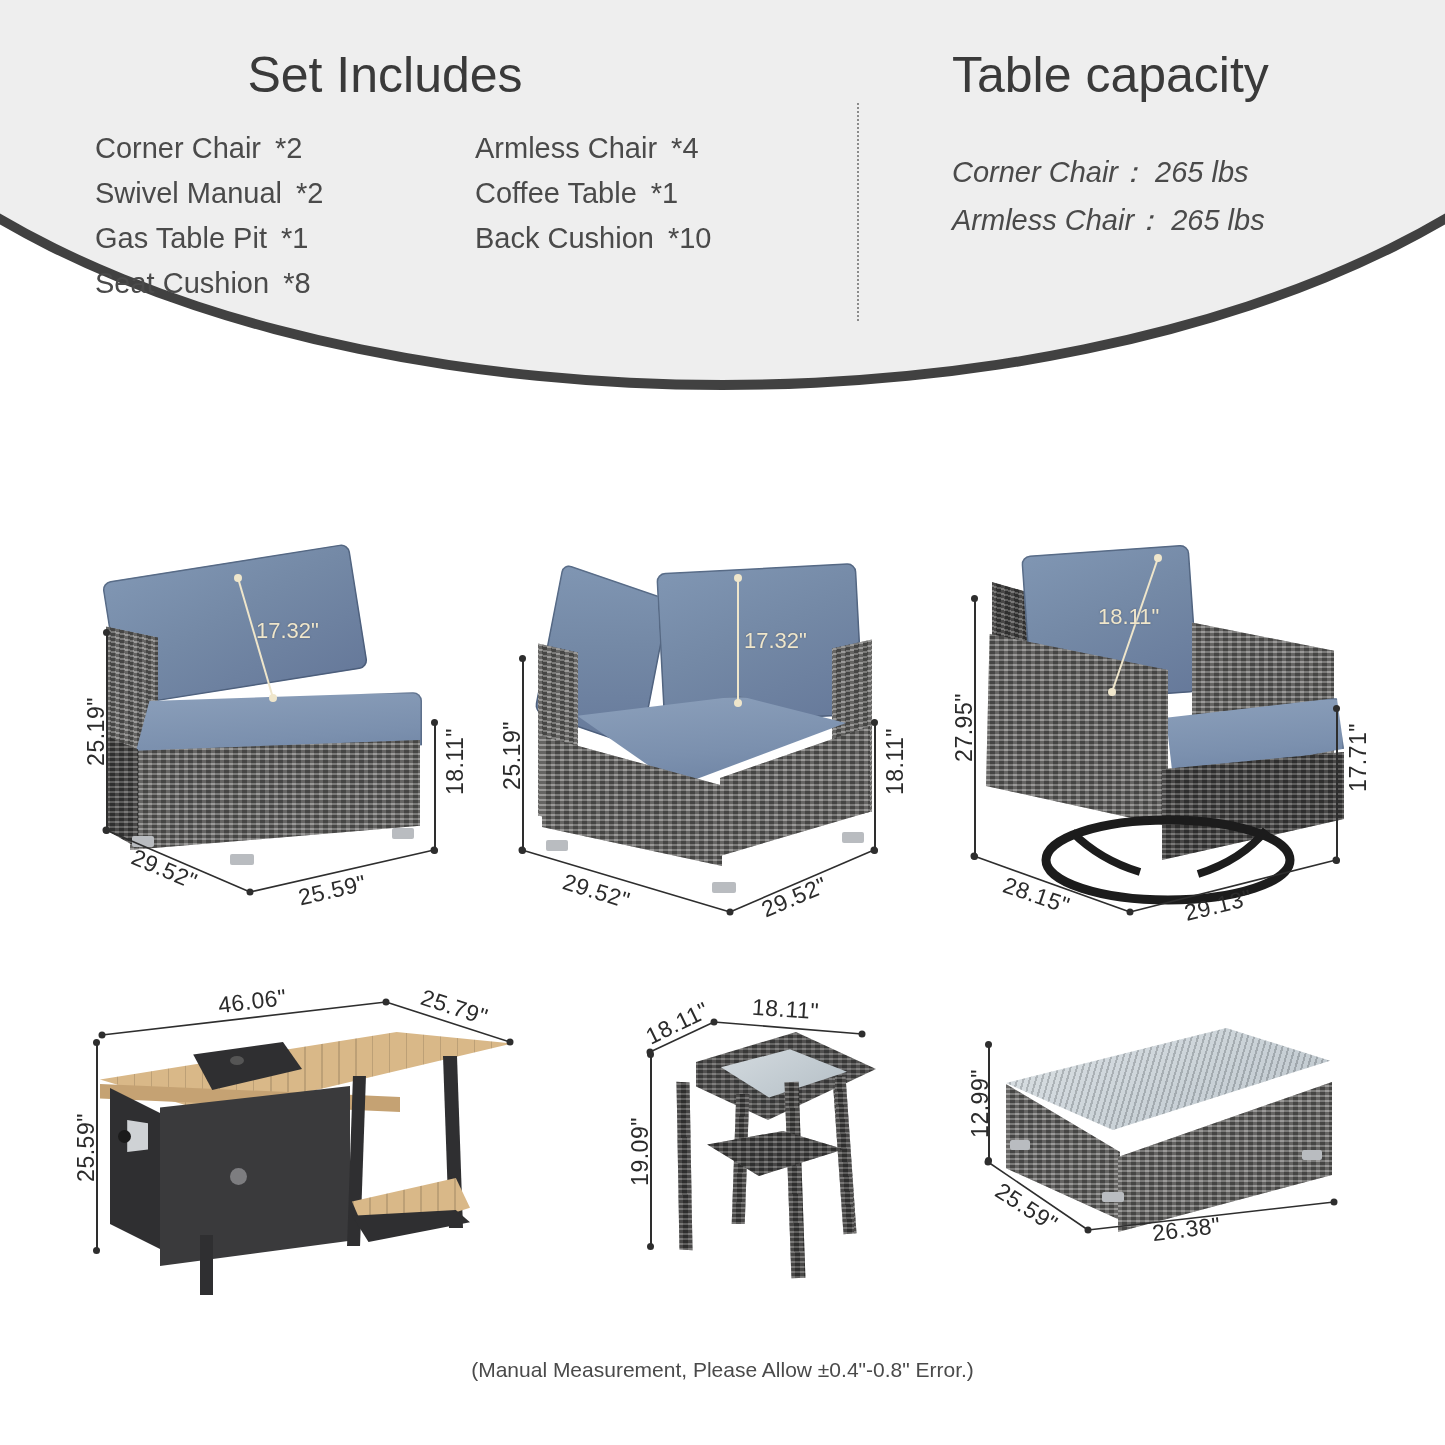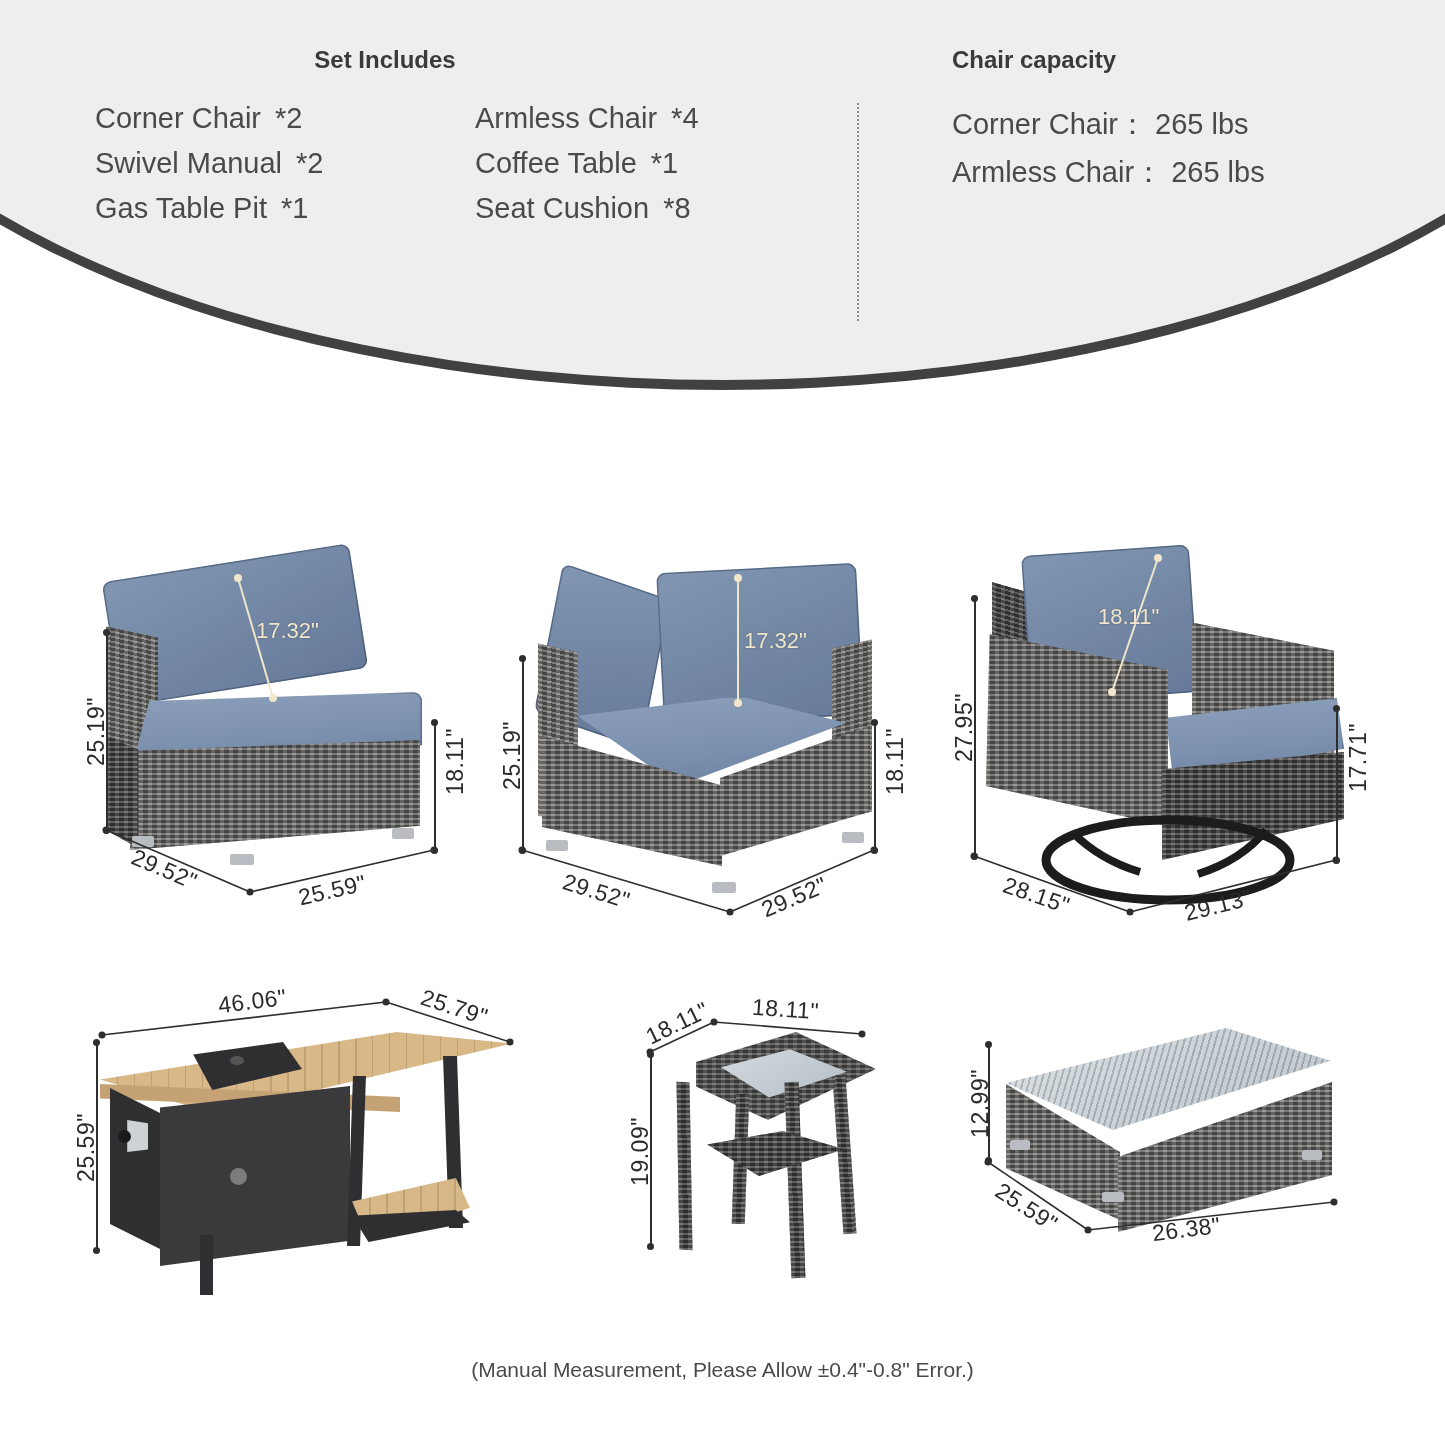--- a/index.html
+++ b/index.html
@@ -18,39 +18,39 @@
     left:-230px; top:-560px;
     width:1905px; height:950px;
     background:#eeeeee;
     border:10px solid #414141;
     border-radius:50%;
     box-sizing:border-box;
   }
   #banner-content{position:absolute;left:0;top:0;width:1445px;height:350px;}
 
   .col-title{
-    font-size:24px;font-weight:bold;color:#3a3a3a;
+    font-size:50px;font-weight:normal;color:#3a3a3a;
     letter-spacing:0px;
   }
   #set-includes-block{position:absolute;left:95px;top:46px;width:730px;}
   #set-includes-title{text-align:center;width:580px;}
   .si-grid{margin-top:22px;display:grid;grid-template-columns:380px 320px;}
   .si-item{
     font-size:29px;color:#4a4a4a;line-height:45px;white-space:nowrap;
   }
   .si-qty{margin-left:14px;}
 
   #dotted-divider{
     position:absolute;left:857px;top:103px;width:0;height:218px;
     border-left:2px dotted #8b8b8b;
   }
 
   #weight-block{position:absolute;left:952px;top:46px;width:430px;}
   #weight-title{text-align:left;}
-  .wc-list{margin-top:26px;}
+  .wc-list{margin-top:44px;font-style:italic;}
   .wc-row{font-size:29px;color:#4a4a4a;line-height:48px;white-space:nowrap;}
 
   
   .product{position:absolute;}
 
   
   .dim-line{position:absolute;background:#2e2e2e;}
   .dim-line.v{width:1.6px;}
   .dim-dot{position:absolute;width:7px;height:7px;background:#2e2e2e;border-radius:50%;}
   .dim-label{
@@ -115,29 +115,30 @@
   <div id="banner-content">
 
     <div id="set-includes-block">
       <div id="set-includes-title" class="col-title">Set Includes</div>
       <div class="si-grid">
         <div class="si-item"><span>Corner Chair</span><span class="si-qty">*2</span></div>
         <div class="si-item"><span>Armless Chair</span><span class="si-qty">*4</span></div>
         <div class="si-item"><span>Swivel Manual</span><span class="si-qty">*2</span></div>
         <div class="si-item"><span>Coffee Table</span><span class="si-qty">*1</span></div>
         <div class="si-item"><span>Gas Table Pit</span><span class="si-qty">*1</span></div>
+        <div class="si-item"><span>Back Cushion</span><span class="si-qty">*10</span></div>
         <div class="si-item"><span>Seat Cushion</span><span class="si-qty">*8</span></div>
         <div class="si-item"><span></span><span class="si-qty"></span></div>
       </div>
     </div>
 
     <div id="dotted-divider"></div>
 
     <div id="weight-block">
-      <div id="weight-title" class="col-title">Chair capacity</div>
+      <div id="weight-title" class="col-title">Table capacity</div>
       <div class="wc-list">
         <div class="wc-row">Corner Chair：  265 lbs</div>
         <div class="wc-row">Armless Chair：  265 lbs</div>
       </div>
     </div>
   </div>
 </div>
 
 <div class="product" style="left:70px;top:540px;width:420px;height:400px;">
 

